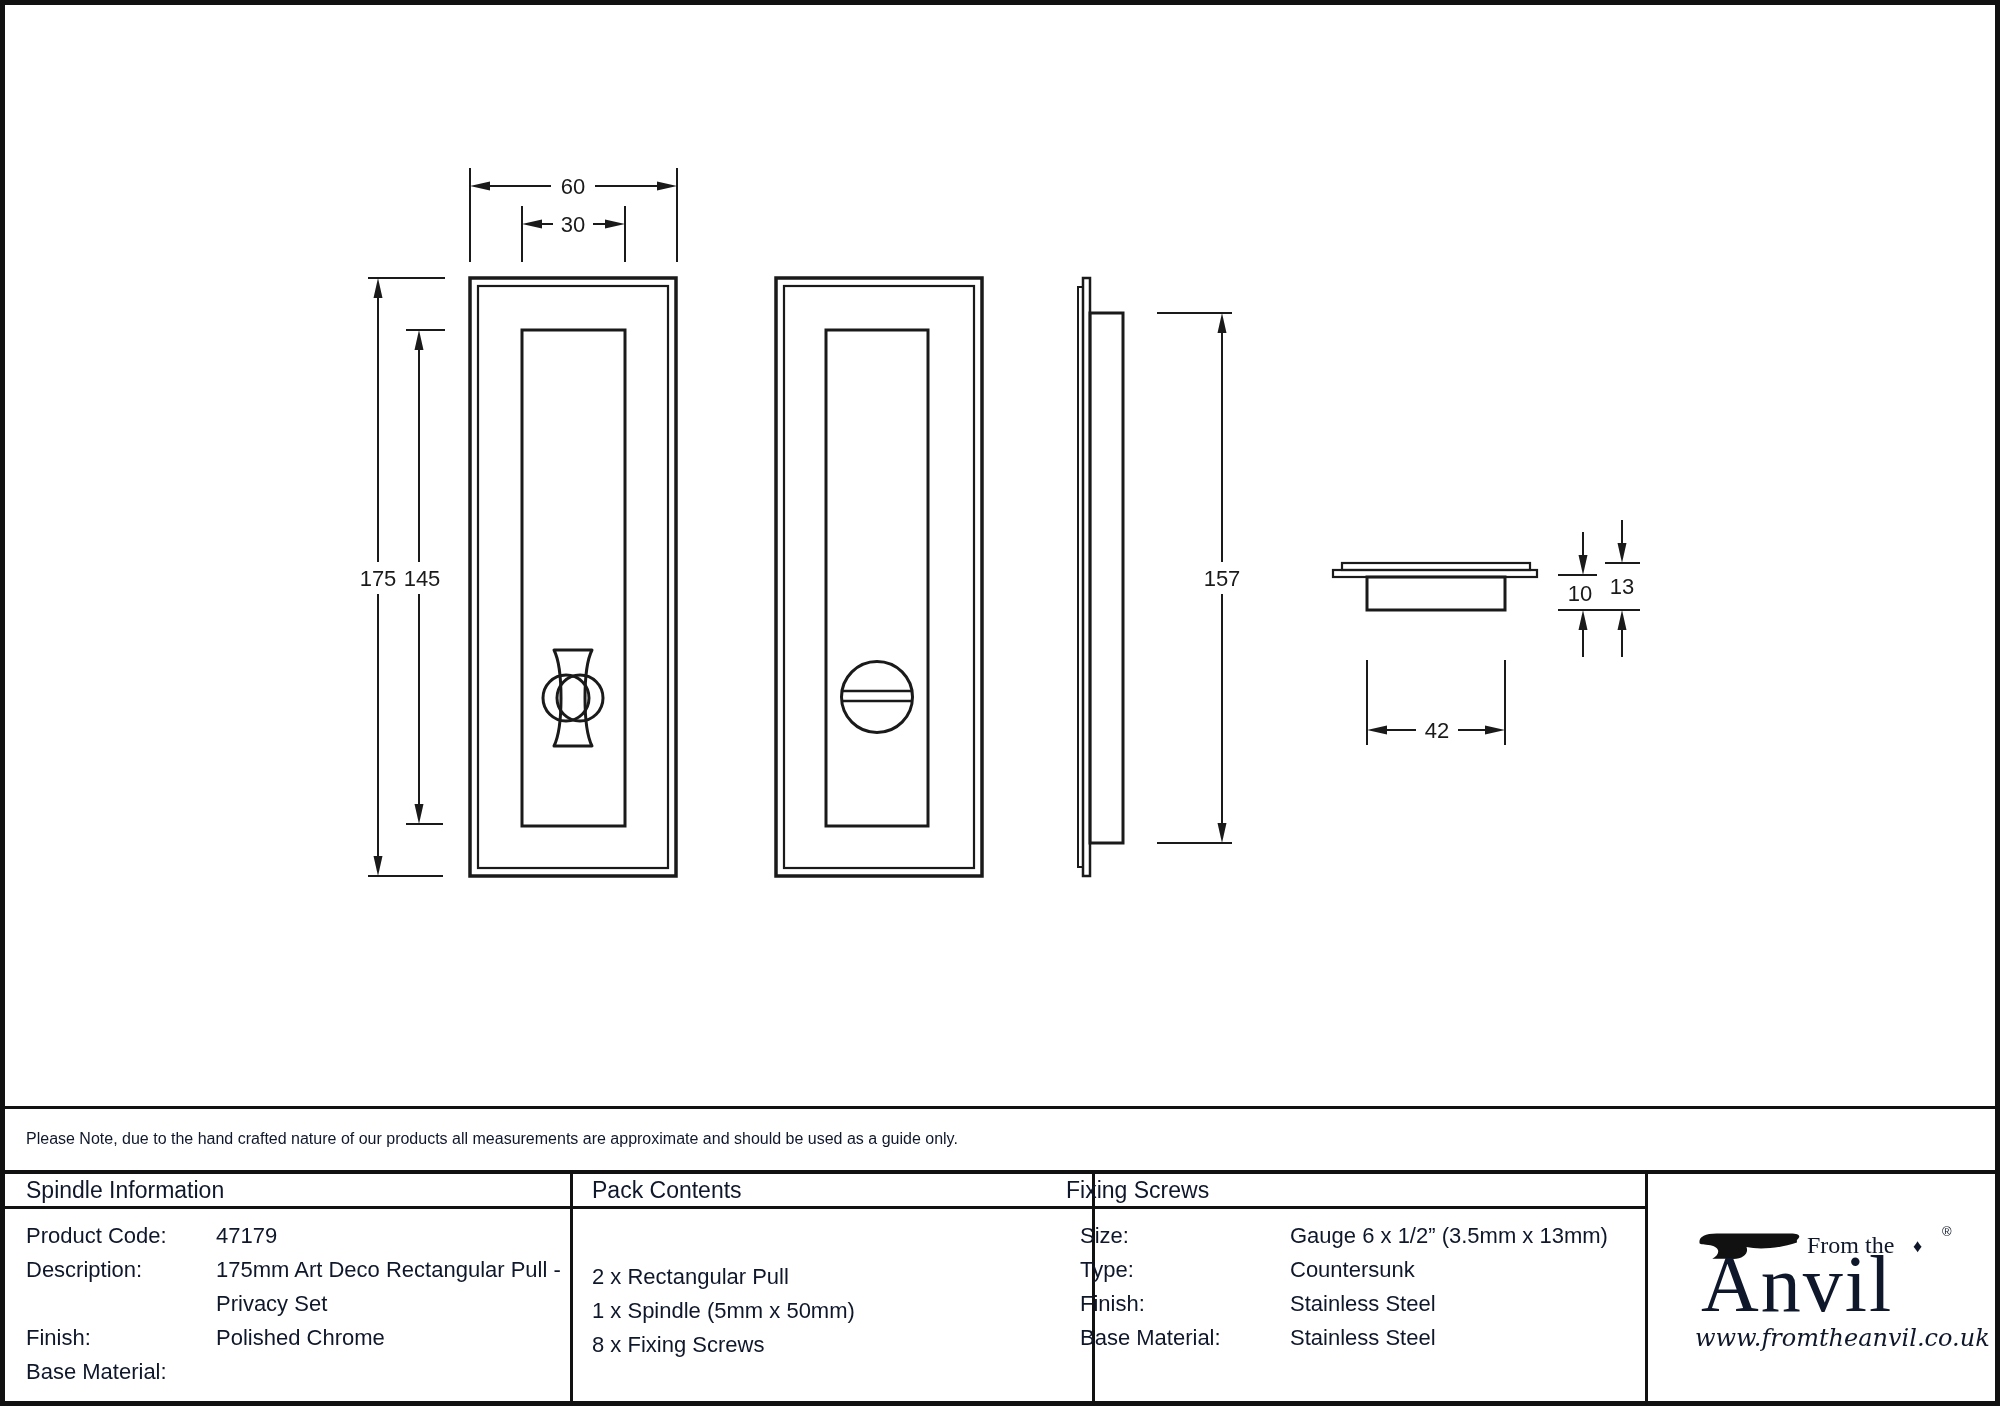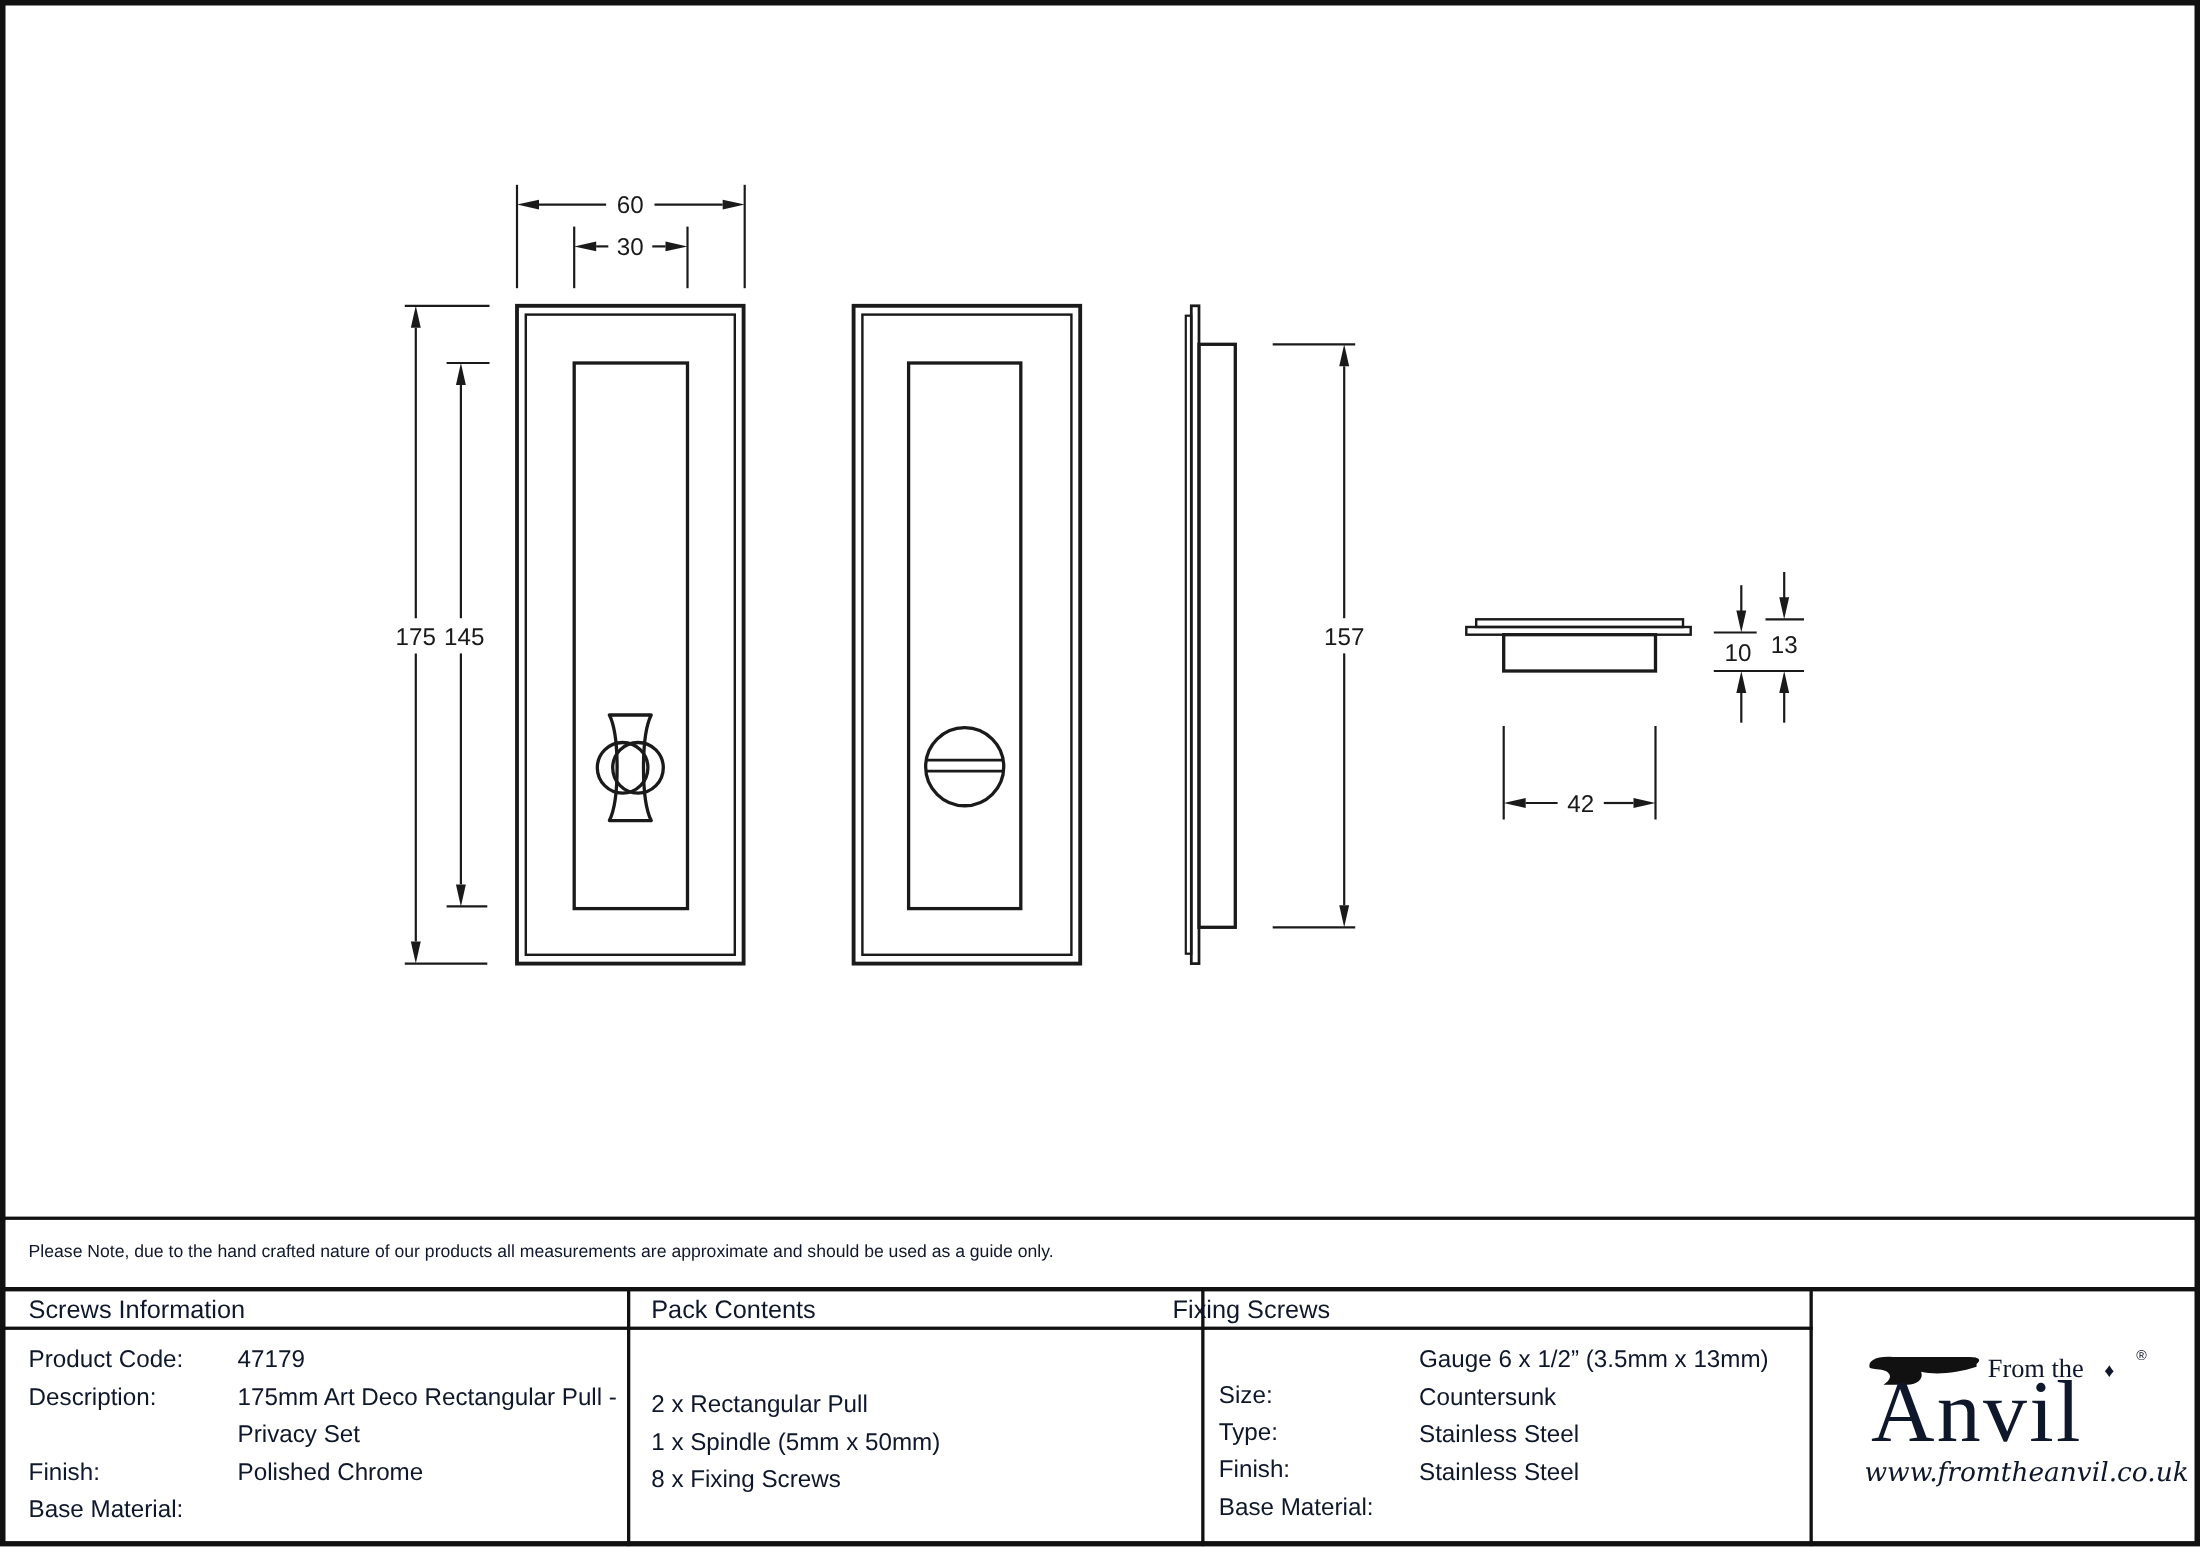--- a/index.html
+++ b/index.html
@@ -149,21 +149,21 @@
 
   <div class="hline" style="left:0;top:1106px;width:2000px;height:3px;"></div>
   <div class="hline" style="left:0;top:1170px;width:2000px;height:4px;"></div>
   <div class="hline" style="left:0;top:1206px;width:1648px;height:3px;"></div>
   <div class="vline" style="left:570px;"></div>
   <div class="vline" style="left:1092px;"></div>
   <div class="vline" style="left:1645px;"></div>
 
   <div class="note-row">Please Note, due to the hand crafted nature of our products all measurements are approximate and should be used as a guide only.</div>
 
-  <div class="th" style="left:26px;">Screws Information</div>
+  <div class="th" style="left:26px;">Spindle Information</div>
   <div class="th" style="left:592px;">Pack Contents</div>
   <div class="th" style="left:1066px;">Fixing Screws</div>
 
   <div class="col" style="left:26px;width:170px;">
     <div class="cell">Product Code:</div>
     <div class="cell">Description:</div>
     <div class="cell"></div>
     <div class="cell">Finish:</div>
     <div class="cell">Base Material:</div>
   </div>
@@ -173,21 +173,21 @@
     <div class="cell">Privacy Set</div>
     <div class="cell">Polished Chrome</div>
   </div>
 
   <div class="col" style="left:592px;width:490px;margin-top:41px;">
     <div class="cell">2 x Rectangular Pull</div>
     <div class="cell">1 x Spindle (5mm x 50mm)</div>
     <div class="cell">8 x Fixing Screws</div>
   </div>
 
-  <div class="col" style="left:1108px;width:170px;margin-top:32px;">
+  <div class="col" style="left:1080px;width:170px;">
     <div class="cell">Size:</div>
     <div class="cell">Type:</div>
     <div class="cell">Finish:</div>
     <div class="cell">Base Material:</div>
   </div>
   <div class="col" style="left:1290px;width:356px;">
     <div class="cell">Gauge 6 x 1/2” (3.5mm x 13mm)</div>
     <div class="cell">Countersunk</div>
     <div class="cell">Stainless Steel</div>
     <div class="cell">Stainless Steel</div>

